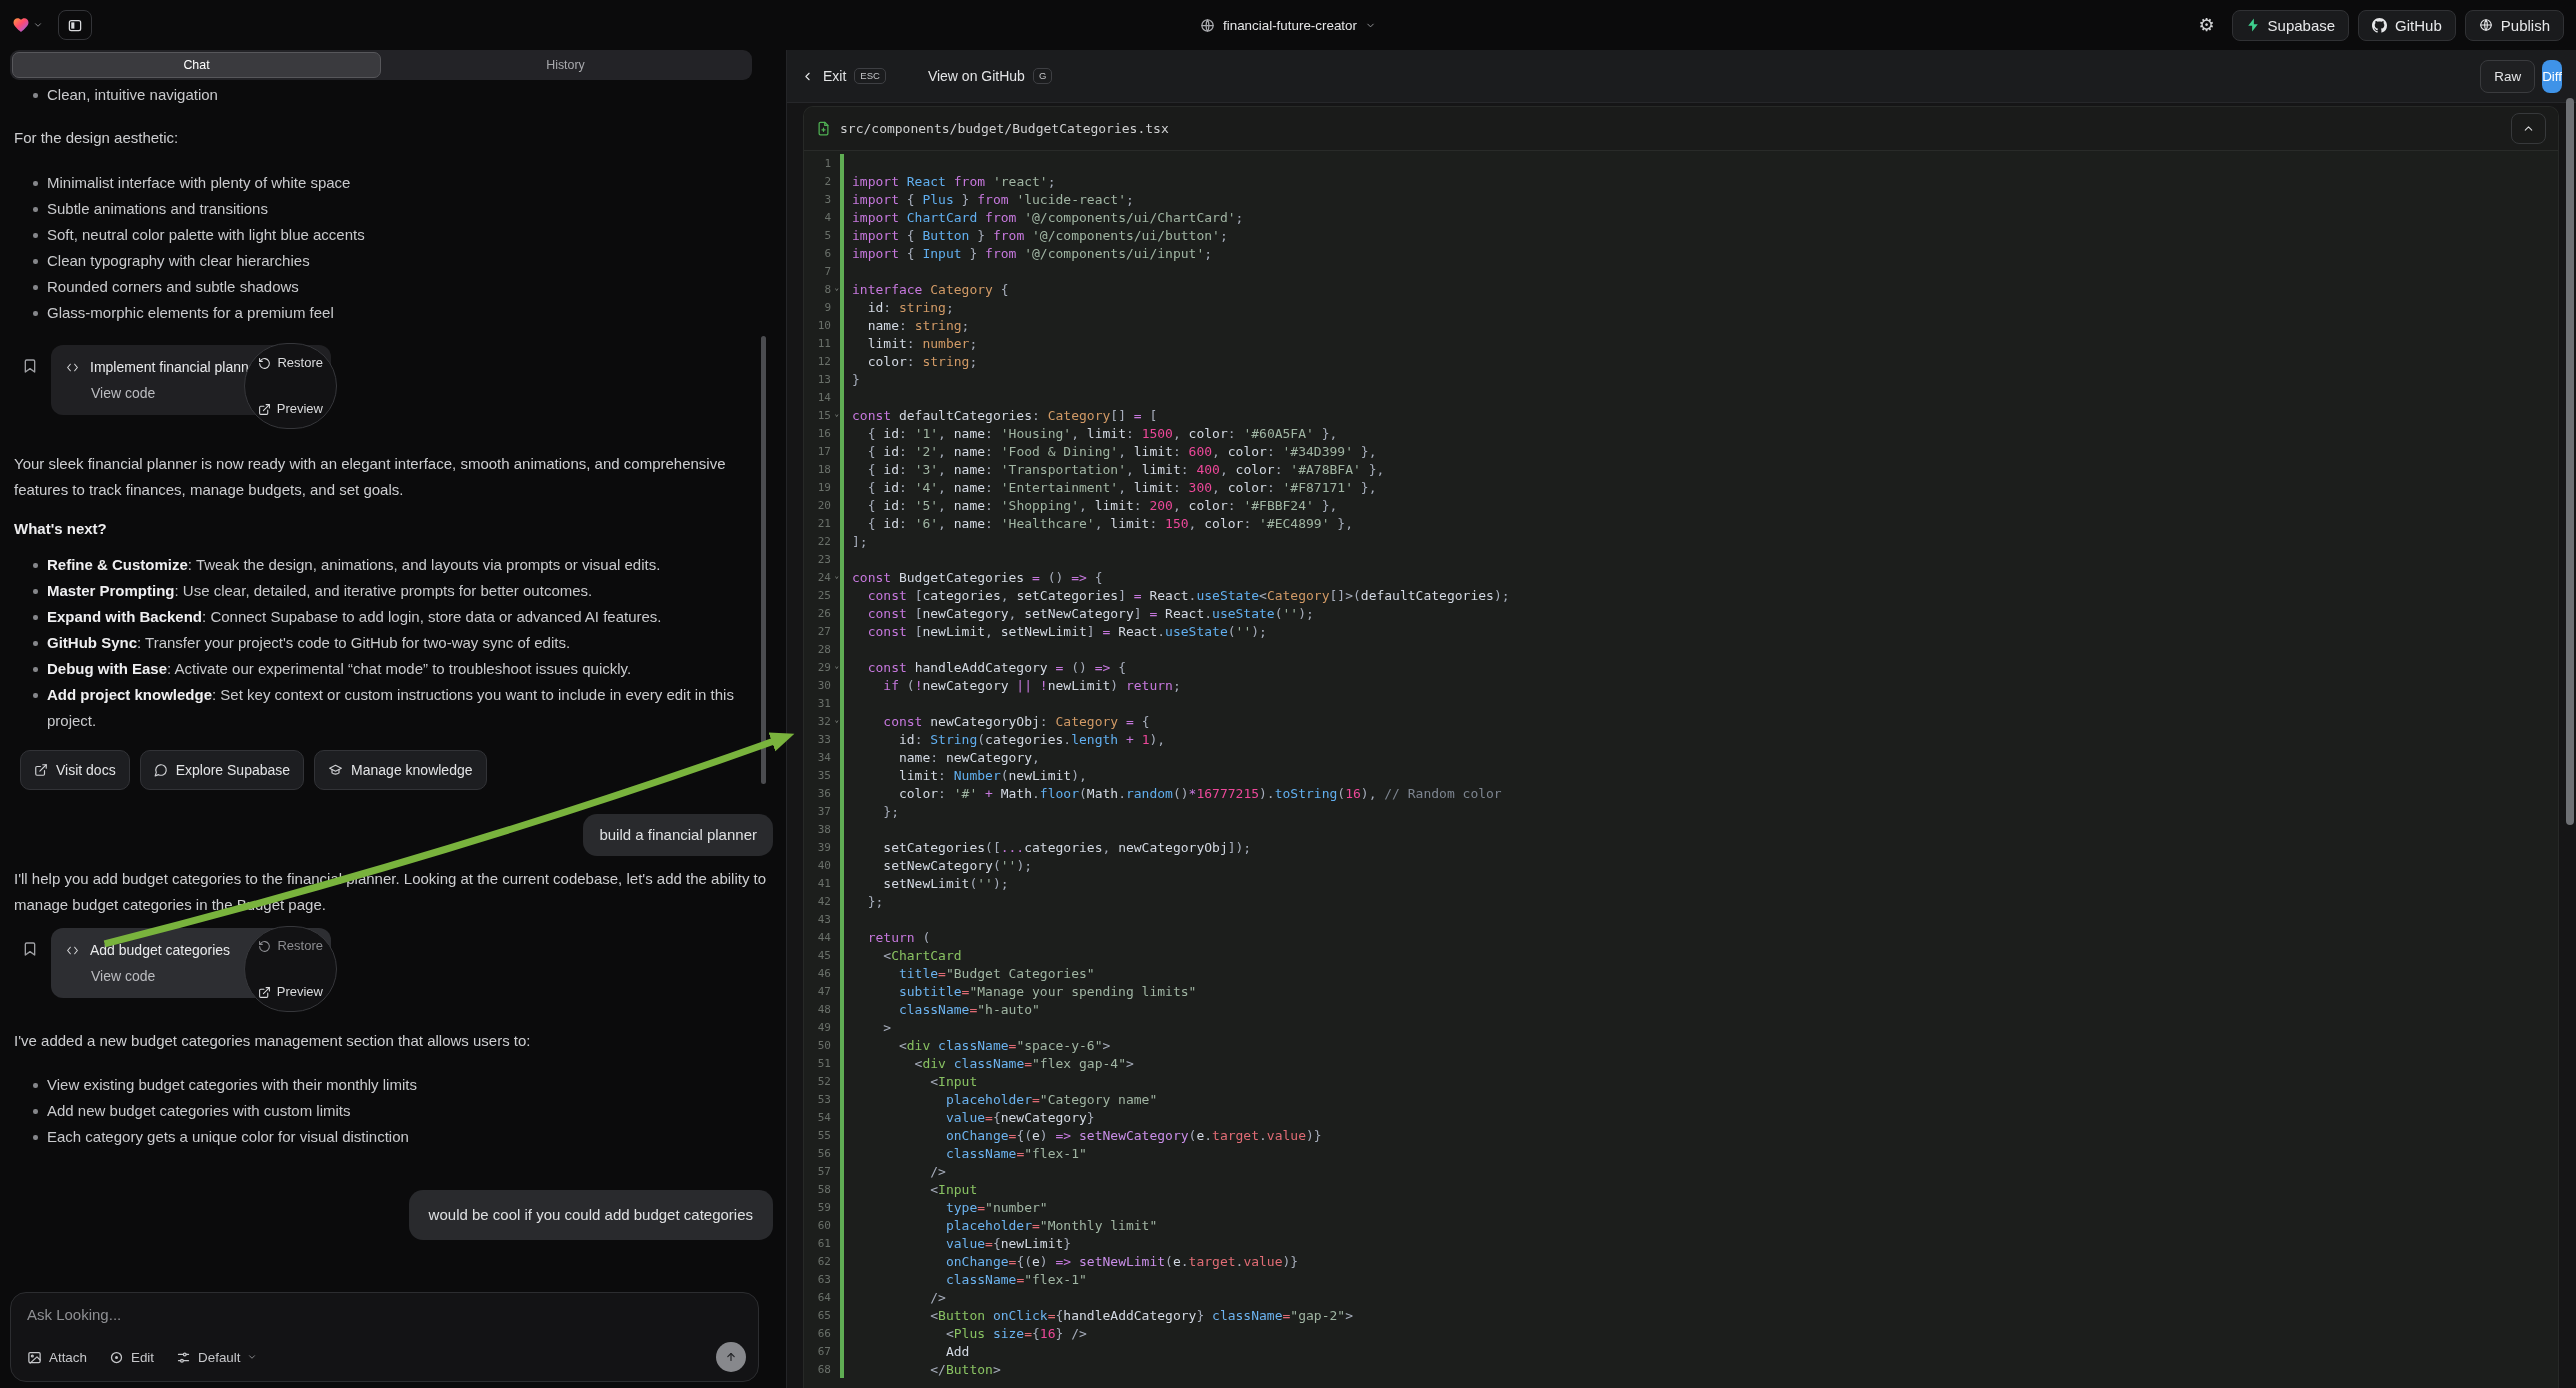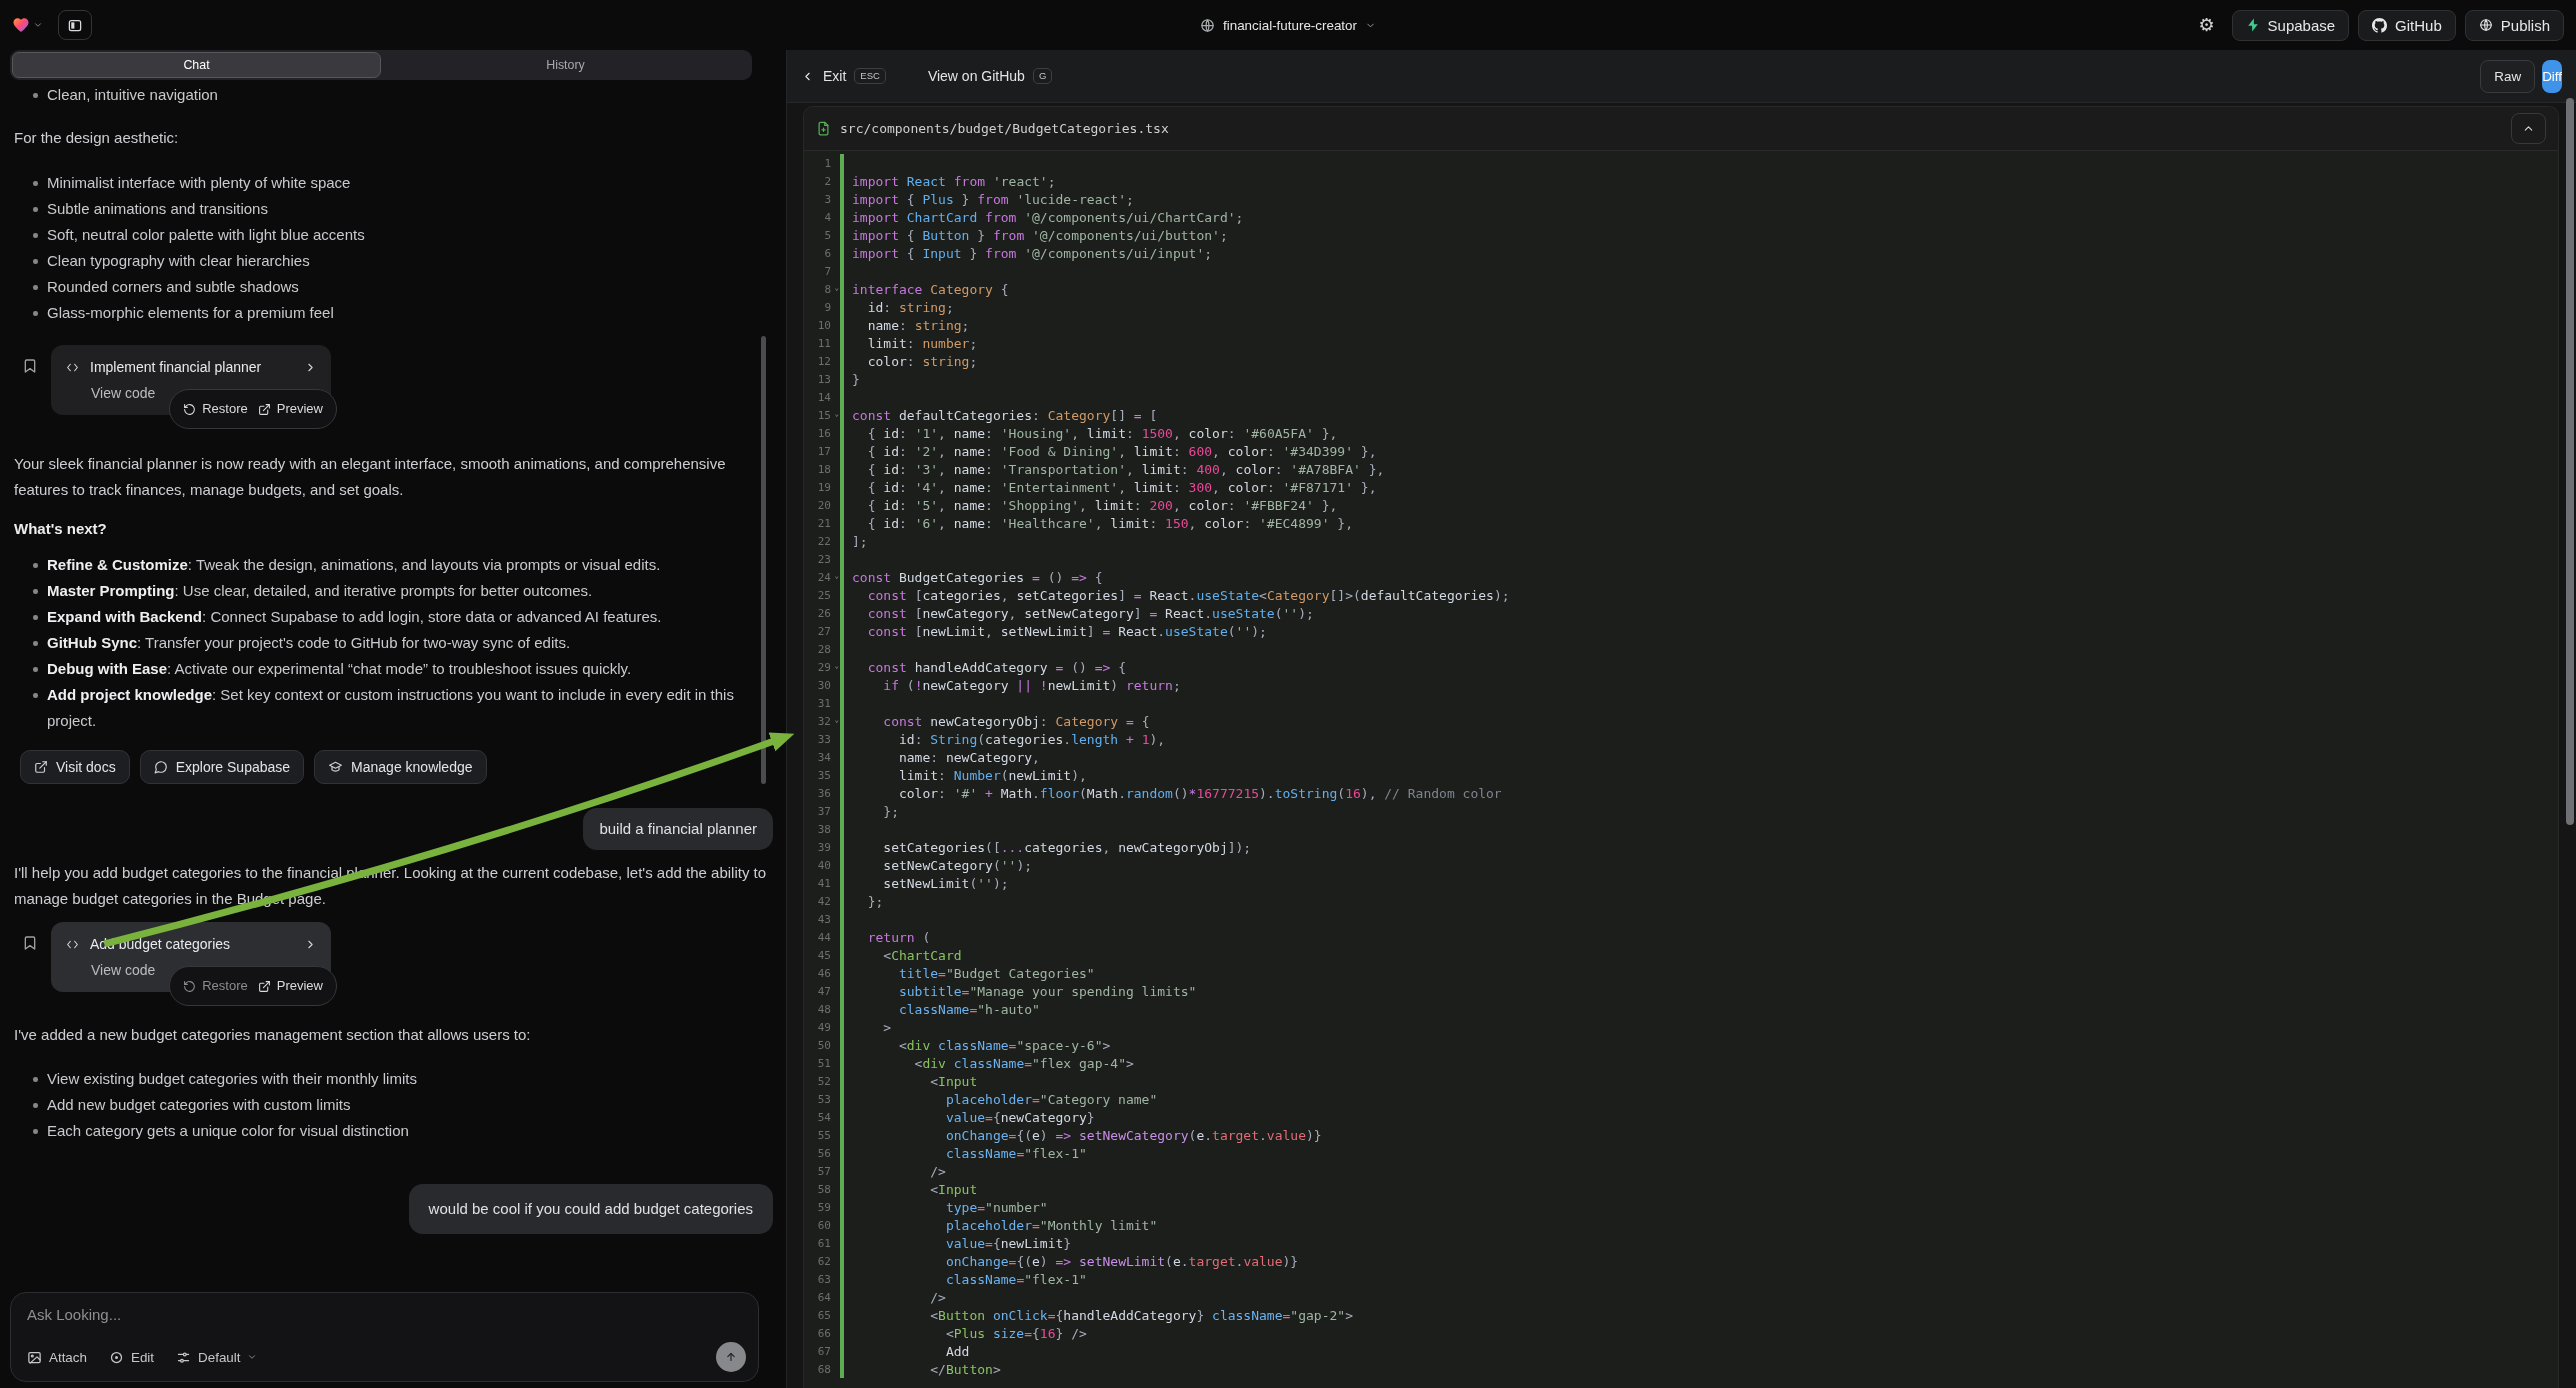--- a/index.html
+++ b/index.html
@@ -39,26 +39,26 @@
   .mt30{margin-top:30px}.mt36{margin-top:36px}.mt40{margin-top:40px}
 
   .tool-row { display:flex; gap:13px; margin-left:8px; position:relative; }
   .bm-ico { color:#9fa0a4; margin-top:13px; flex:none; }
   .tool-card { position:relative; width:280px; background:#202023; border-radius:12px; padding:12px 14px 13px; }
   .tool-card.active { background:#2d2e32; }
   .tc-top { display:flex; align-items:center; gap:10px; font-size:14px; color:#e9eaec; line-height:20px; }
   .tc-top .chev { margin-left:auto; color:#d2d3d6; }
   .code-glyph { color:#d7d8da; }
   .tc-sub { margin-left:26px; margin-top:7px; font-size:14px; color:#bbbcc0; line-height:18px; }
-  .pill { position:absolute; right:-6px; bottom:-14px; display:flex; align-items:flex-end; gap:10px; background:#121214; border:1px solid #36373b; border-radius:995px; padding:6px 13px; font-size:13px; color:#dadbdd; white-space:nowrap; }
+  .pill { position:absolute; right:-6px; bottom:-14px; display:flex; align-items:flex-end; gap:20px; background:#121214; border:1px solid #36373b; border-radius:995px; padding:6px 13px; font-size:13px; color:#dadbdd; white-space:nowrap;flex-direction:column; }
   .pill-btn { display:flex; align-items:center; gap:6px; }
   .pill-btn.dim { color:#8b8c90; }
 
   .chips { display:flex; gap:10px; margin-left:6px; }
-  .chip { display:flex; align-items:center; gap:8px; height:34px; padding:0 13px; background:#1d1e21; border:1px solid #323337; border-radius:10px; font-size:14px; color:#e3e4e6; }
+  .chip { display:flex; align-items:center; gap:8px; height:40px; padding:0 13px; background:#1d1e21; border:1px solid #323337; border-radius:10px; font-size:14px; color:#e3e4e6; }
   .chip .cic { color:#cfd0d3; }
 
   .bubble { background:#292a2d; border-radius:14px; padding:8px 16px; color:#dee0e2; width:fit-content; margin-left:auto; }
   .bubble.big { padding:12px 20px; }
 
   .arow { display:flex; align-items:center; gap:9px; font-size:15px; color:#e7e8ea; }
   .arow .more { margin-left:auto; color:#737478; font-size:15px; letter-spacing:1px; }
 
   .composer { position:absolute; left:10px; right:28px; bottom:6px; height:90px; background:#131315; border:1px solid #2c2d30; border-radius:16px; padding:13px 14px 12px 16px; }
   .composer .ph { font-size:15px; color:#8e8f93; }

